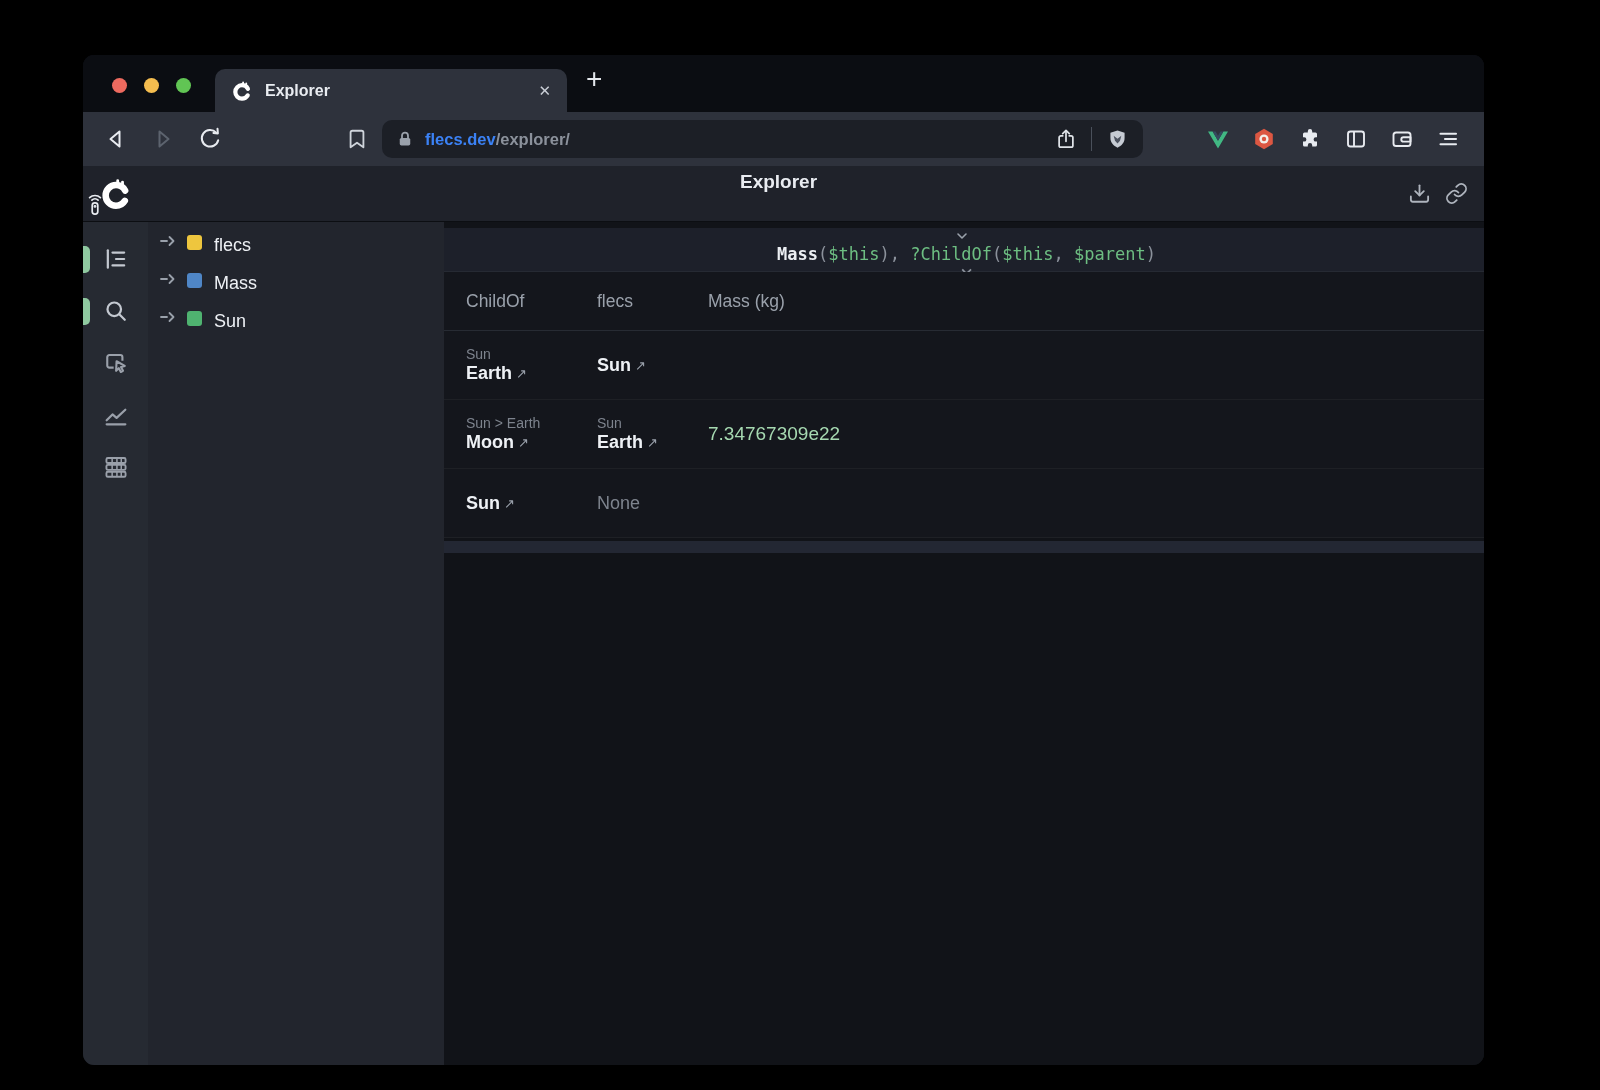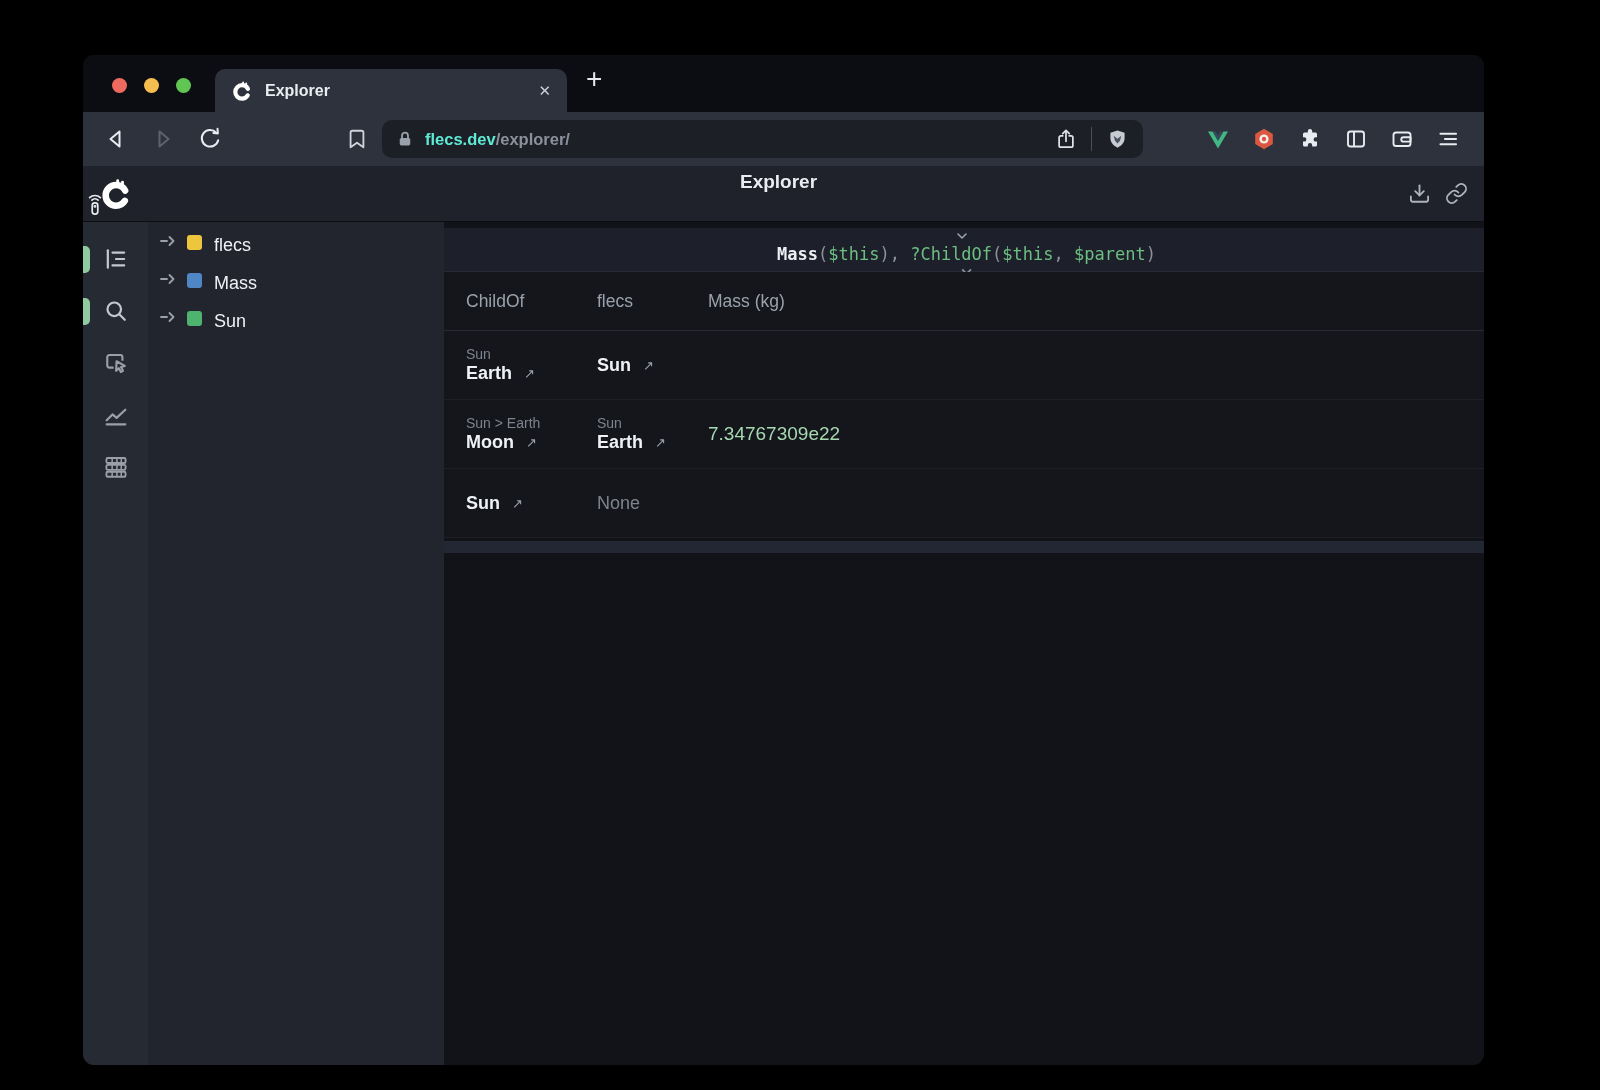--- a/index.html
+++ b/index.html
@@ -20,21 +20,21 @@
   .tab-title { color:#e9ecf1; font-size:16px; font-weight:700; margin-left:12px; }
   .tab-close { margin-left:auto; color:#c9ced6; font-size:15px; cursor:default; }
   .newtab { position:absolute; left:503px; top:8px; color:#e4e7ec; font-size:28px; font-weight:400; }
 
   
   .toolbar { height:54px; background:#2e323c; display:flex; align-items:center; padding:0 20px 0 18px; flex:none; }
   .navbtn { width:30px; height:30px; display:flex; align-items:center; justify-content:center; margin-right:17px; }
   .bookmark-btn { margin-left:100px; margin-right:10px; }
   .urlbar { width:761px; height:38px; background:#1c1f26; border-radius:10px;
             display:flex; align-items:center; padding:0 14px; }
-  .url-host { color:#5eead4; font-size:16.5px; font-weight:700; margin-left:11px; }
+  .url-host { color:#3b82f6; font-size:16.5px; font-weight:700; margin-left:11px; }
   .url-path { color:#8b919b; font-size:16.5px; font-weight:700; }
   .url-right { margin-left:auto; display:flex; align-items:center; gap:14px; }
   .url-divider { width:1px; height:24px; background:#4a505b; }
   .ext-icons { margin-left:auto; display:flex; align-items:center; gap:22px; padding-right:4px; }
 
   
   .appheader { height:56px; background:#1f222a; position:relative; flex:none;
                display:flex; align-items:center; border-bottom:1px solid #0c0e12; }
   .app-logo { position:absolute; left:16px; top:11px; }
   .app-title-wrap { position:absolute; left:0; right:0; text-align:center; }
@@ -69,21 +69,21 @@
   .q-close { color:#aeb4bd; font-size:18px; }
 
   .thead { display:grid; grid-template-columns:131px 111px 1fr; padding-left:22px; height:59px;
            align-items:center; background:#14161c; border-bottom:1px solid #272b33;
            color:#9aa1ab; font-size:17.5px; }
   .trow { display:grid; grid-template-columns:131px 111px 1fr; padding-left:22px; height:69px;
           align-items:center; background:#14161c; border-bottom:1px solid rgba(255,255,255,0.045); }
   .cell { display:flex; flex-direction:column; justify-content:center; gap:1px; }
   .epath { font-size:14px; color:#7d838d; }
   .epath:empty { display:none; }
-  .ename { font-size:18px; font-weight:700; color:#eef1f5; display:flex; align-items:center; gap:12px; }
+  .ename { font-size:18px; font-weight:700; color:#eef1f5; display:flex; align-items:center; gap:4px; }
   .ne { font-size:13px; color:#9aa1ab; font-weight:400; }
   .none { color:#7d838d; font-weight:400; font-size:18px; }
   .mass { font-size:19px; color:#a6d9b1; }
   .tfooter { height:12px; background:#232733; margin-top:3px; }
 
   svg { display:block; }
 </style>
 </head>
 <body>
 

